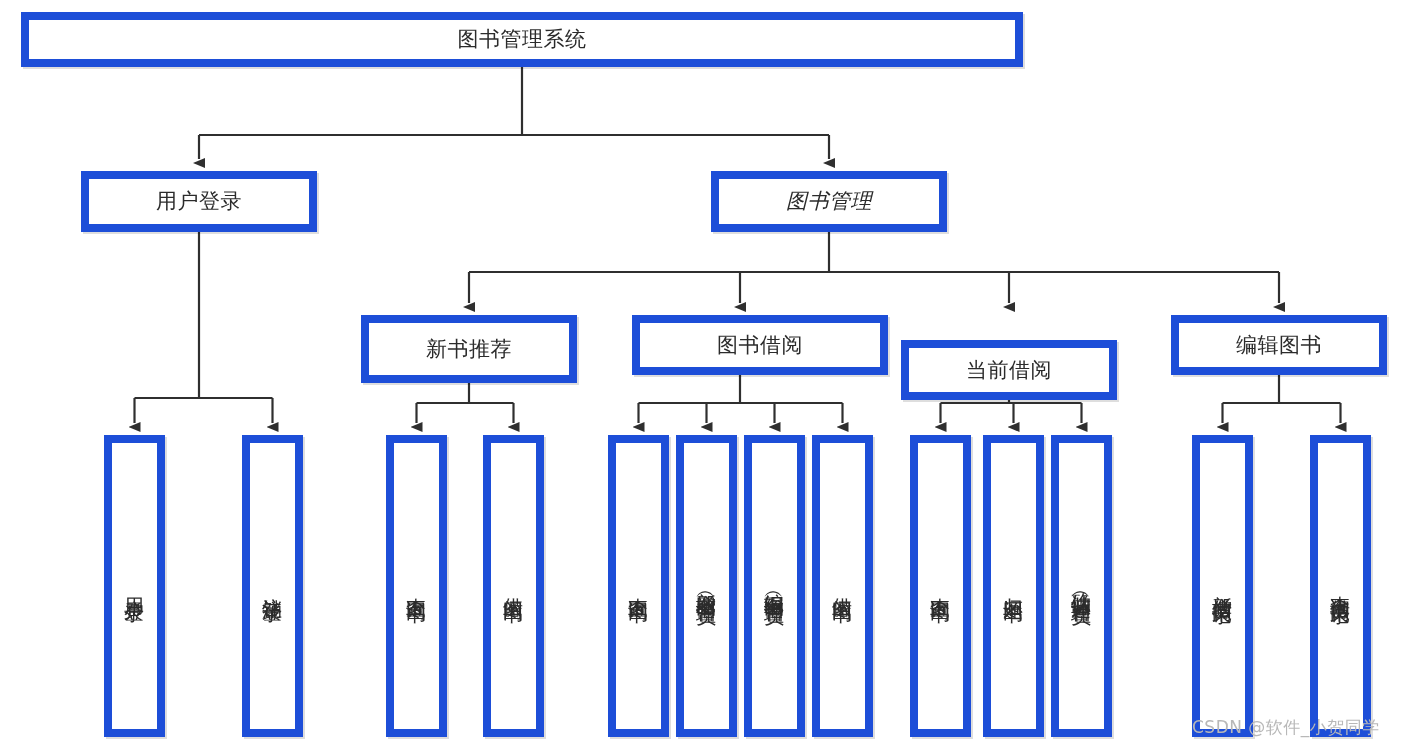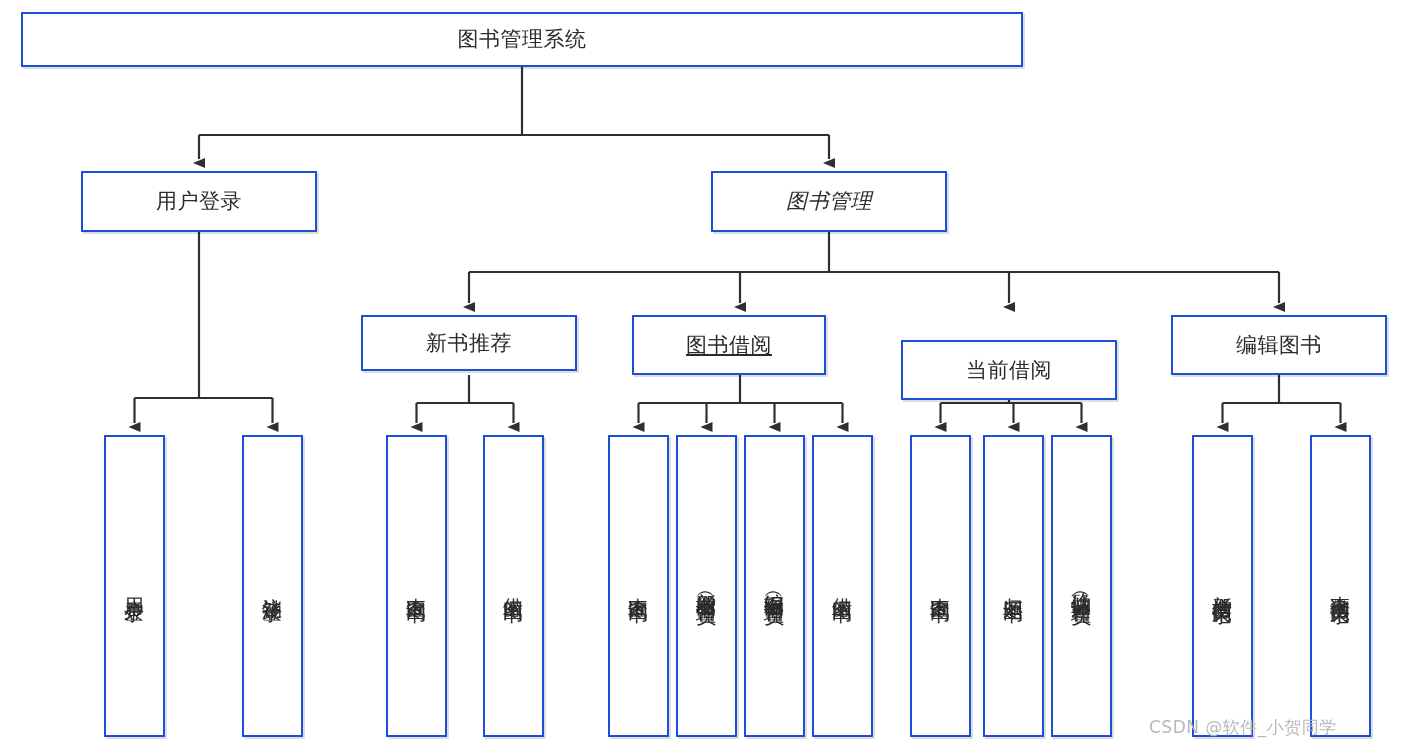--- a/index.html
+++ b/index.html
@@ -20,21 +20,21 @@
   #wires {
     position: absolute;
     left: 0;
     top: 0;
     width: 1405px;
     height: 747px;
   }
   .node {
     position: absolute;
     box-sizing: border-box;
-    border: 2px solid #1d4ed8;
+    border: 8px solid #1d4ed8;
     background: #ffffff;
     box-shadow: 2px 2px 0 0 rgba(0,0,0,0.13);
     display: flex;
     align-items: center;
     justify-content: center;
     color: #2b2b2b;
   }
   .node .label {
     font-size: 21px;
     line-height: 1.25;
@@ -114,24 +114,24 @@
   <div id="node-layer">
       <div class="node" style="left: 21px; top: 12px; width: 1002px; height: 55px;">
         <span class="label">图书管理系统</span>
       </div>
       <div class="node" style="left: 81px; top: 171px; width: 236px; height: 61px;">
         <span class="label">用户登录</span>
       </div>
       <div class="node" style="left: 711px; top: 171px; width: 236px; height: 61px; font-style: italic;">
         <span class="label">图书管理</span>
       </div>
-      <div class="node" style="left: 361px; top: 315px; width: 216px; height: 56px;">
+      <div class="node" style="left: 361px; top: 315px; width: 216px; height: 68px;">
         <span class="label">新书推荐</span>
       </div>
-      <div class="node" style="left: 632px; top: 315px; width: 194px; height: 60px; text-decoration: underline;">
+      <div class="node" style="left: 632px; top: 315px; width: 256px; height: 60px;">
         <span class="label">图书借阅</span>
       </div>
       <div class="node" style="left: 901px; top: 315px; width: 216px; height: 60px; margin-top: 25px;">
         <span class="label">当前借阅</span>
       </div>
       <div class="node" style="left: 1171px; top: 315px; width: 216px; height: 60px;">
         <span class="label">编辑图书</span>
       </div>
       <div class="node leaf" style="left: 104px; top: 435px; width: 61px; height: 302px;">
         <span class="label">用户登录</span>
@@ -167,15 +167,15 @@
         <span class="label">确认归还（管理员）</span>
       </div>
       <div class="node leaf" style="left: 1192px; top: 435px; width: 61px; height: 302px;">
         <span class="label">新增借阅记录</span>
       </div>
       <div class="node leaf" style="left: 1310px; top: 435px; width: 61px; height: 302px;">
         <span class="label">查询借阅记录</span>
       </div>
     </div>
 
-  <div class="watermark" style="left: 1149px; top: 716px;">CSDN @软件_小贺同学</div>
+  <div class="watermark" style="left: 1192px; top: 716px;">CSDN @软件_小贺同学</div>
 
 </div>
 
 </body></html>

